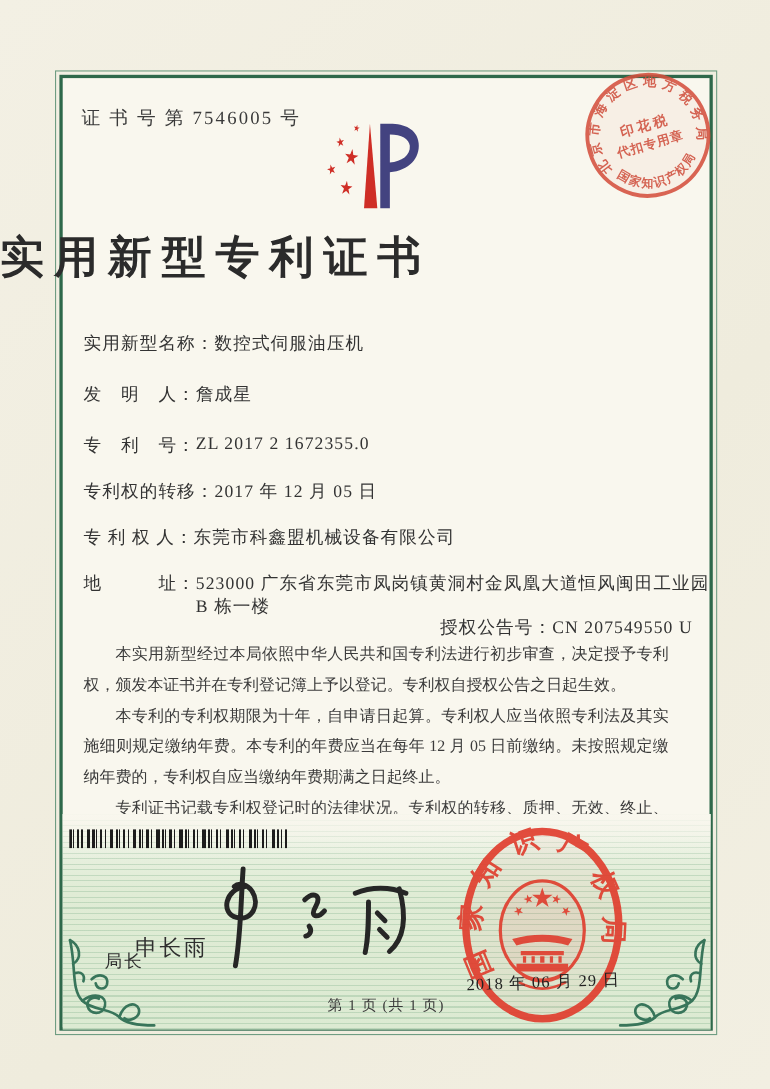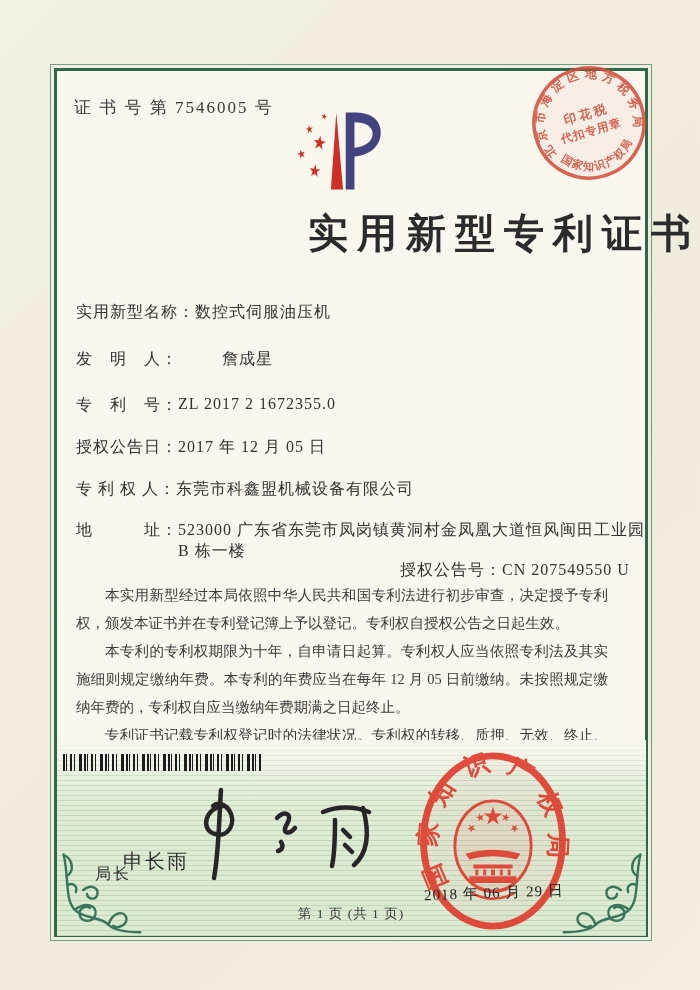--- a/index.html
+++ b/index.html
@@ -6,26 +6,26 @@
   .page{
     position:relative; width:700px; height:990px; overflow:hidden;
     background:linear-gradient(135deg,#f3f0e4 0%,#efecdd 60%,#f2efe2 100%);
     font-family:"Liberation Serif","DejaVu Serif",serif; color:#2e2e2e;
   }
   .frame-outer{position:absolute; left:50px; top:64px; width:600px; height:875px;
     border:1px solid #6f9d82;}
   .frame-inner{position:absolute; left:3px; top:3px; right:3px; bottom:3px;
     border:3px solid #2e684a; background:#f9f7ee;}
   .cert-no{position:absolute; left:74px; top:96px; font-size:17px; letter-spacing:2px; color:#3a3a3a;}
-  .title{position:absolute; left:0; top:206px; width:700px; text-align:right;
+  .title{position:absolute; left:0; top:206px; width:700px; text-align:left;
     font-size:40px; font-weight:600; letter-spacing:9px; color:#2b2b2b;}
   .row{position:absolute; left:76px; display:flex; font-size:16px; letter-spacing:1px; color:#333;}
   .row .lbl{white-space:pre; flex:none;text-align:center;}
   .row .val{width:470px;}
-  .r1{top:302px;} .r2{top:349px;gap:44px;} .r3{top:395px;} .r4{top:437px;} .r5{top:479px;} .r6{top:520px;}
+  .r1{top:302px;} .r2{top:349px;} .r3{top:395px;} .r4{top:437px;} .r5{top:479px;} .r6{top:520px;}
   .grant-date{position:absolute; left:76px; top:560px; font-size:16px; letter-spacing:1px; color:#333;}
   .grant-no{position:absolute; left:400px; top:560px; font-size:16px; letter-spacing:1px; color:#333;}
   .paras{position:absolute; left:76px; top:581px; width:532px; font-size:14.5px;
     line-height:28px; text-align:justify; color:#3b3b3b;}
   .paras p{margin:0; text-indent:2em;}
   .green-zone{position:absolute; left:57px; top:740px; width:589px; height:196px;
     background:
       repeating-linear-gradient(180deg, rgba(110,165,125,0.28) 0 1px, rgba(0,0,0,0) 1px 5px),
       linear-gradient(180deg,#f5f3e9 0px,#e9f1e1 25px,#e0ecd5 70px,#dcead2 100%);}
   .green-zone::before{content:""; position:absolute; left:0; top:0; right:0; height:42px;
@@ -105,21 +105,21 @@
   </div>
   <div class="row r2">
     <span class="lbl">发　明　人：</span>
     <span class="val">詹成星</span>
   </div>
   <div class="row r3">
     <span class="lbl">专　利　号：</span>
     <span class="val">ZL 2017 2 1672355.0</span>
   </div>
   <div class="row r4">
-    <span class="lbl">授权公告日：</span>
+    <span class="lbl">专利权的转移：</span>
     <span class="val">2017 年 12 月 05 日</span>
   </div>
   <div class="row r5">
     <span class="lbl">专 利 权 人：</span>
     <span class="val">东莞市科鑫盟机械设备有限公司</span>
   </div>
   <div class="row r6">
     <span class="lbl">地　　　址：</span>
     <span class="val">523000 广东省东莞市凤岗镇黄洞村金凤凰大道恒风闽田工业园 B 栋一楼</span>
   </div>

